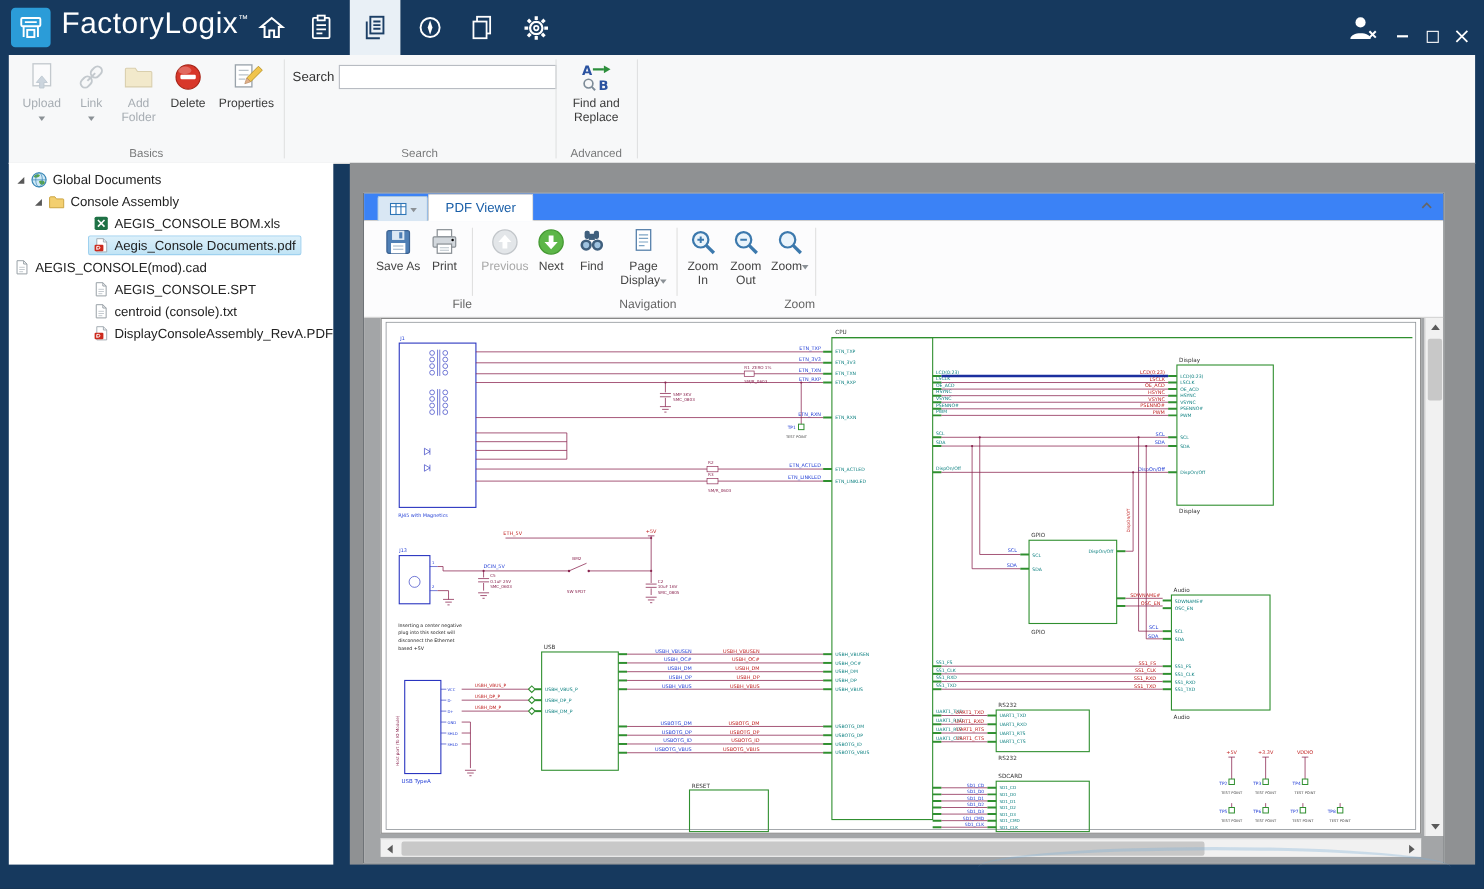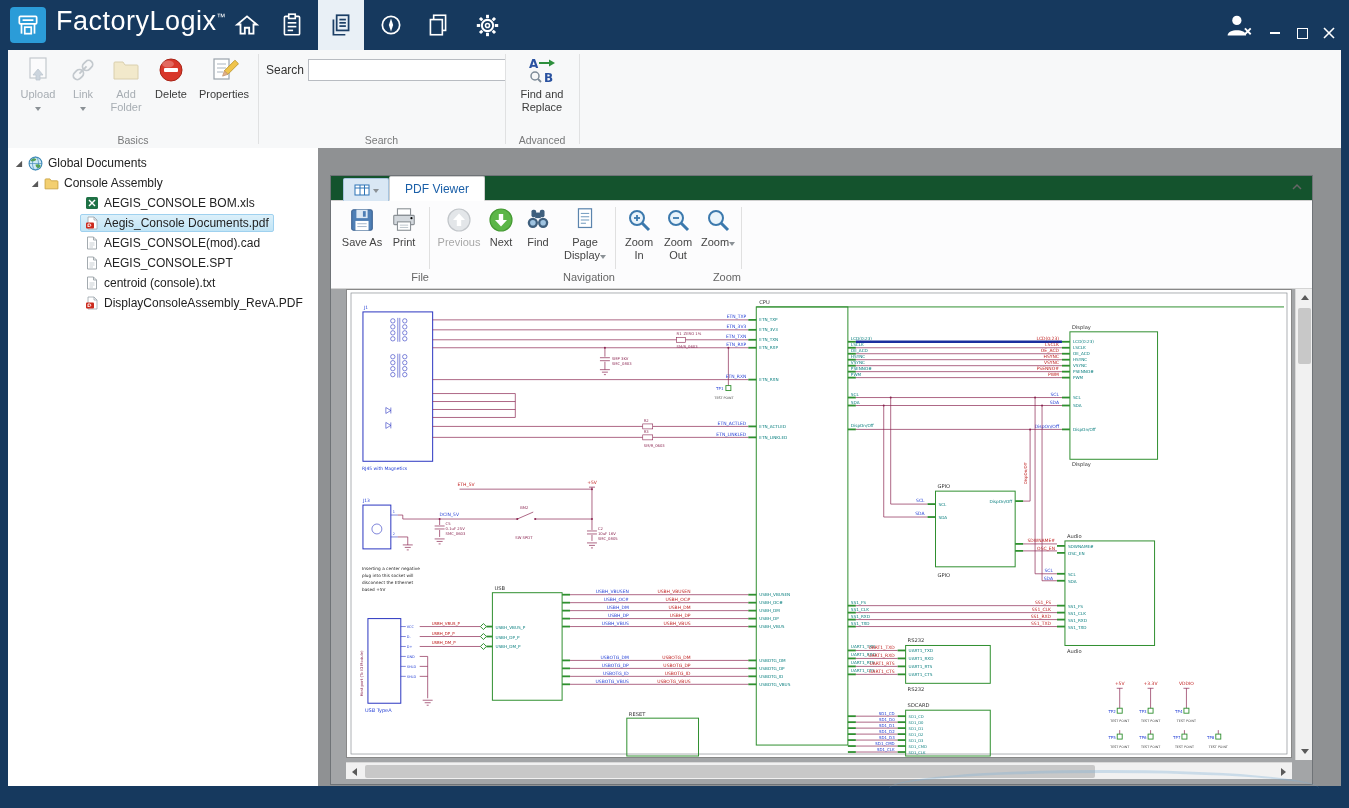--- a/index.html
+++ b/index.html
@@ -20,29 +20,29 @@
   .ribbon{position:absolute;left:8px;top:50px;width:1333px;height:98px;background:#f7f8f9;border-bottom:1px solid #d9d9d9;}
   .rbtn{position:absolute;top:5px;height:88px;text-align:center;font-size:11px;line-height:13px;color:#3b3b3b;cursor:pointer;}
   .rbtn.disabled{color:#a7adb3;}
   .rbtn .ric{display:block;margin:0 auto 3px;}
   .caret{display:inline-block;width:0;height:0;border-left:3.5px solid transparent;border-right:3.5px solid transparent;border-top:4px solid #8b9196;margin-top:2px;}
   .rgrp{position:absolute;bottom:2px;text-align:center;font-size:10.5px;color:#78797a;}
   .rsep{position:absolute;top:4px;height:90px;width:1px;background:#e0e1e2;}
   .searchlbl{position:absolute;left:258px;top:13px;font-size:12px;color:#333;}
   .searchbox{position:absolute;left:300px;top:9px;width:188px;height:20px;border:1px solid #b8bcc2;font-size:12px;padding:0 4px;background:#fff;outline:none;}
   
-  .tree{position:absolute;left:8px;top:148px;width:322px;height:638px;background:#fff;padding-top:5px;box-sizing:border-box;font-size:12px;color:#222;}
+  .tree{position:absolute;left:8px;top:148px;width:295px;height:638px;background:#fff;padding-top:5px;box-sizing:border-box;font-size:12px;color:#222;}
   .trow{height:20px;display:flex;align-items:center;cursor:pointer;}
   .trow .gap{width:5px;flex:none;}
   .fitem{display:inline-flex;align-items:center;gap:5px;padding:1px 4px;border-radius:2px;border:1px solid transparent;}
   .fitem.sel{background:linear-gradient(#dcf0fa,#c1e4f5);border-color:#9fd1ef;}
   
   .main{position:absolute;left:318px;top:148px;width:1023px;height:638px;background:#8f9193;}
   .viewer{position:absolute;left:12px;top:27px;width:981px;height:608px;background:#fff;border:1px solid #6f7377;box-sizing:content-box;}
-  .tabstrip{position:absolute;left:0;top:0;width:100%;height:25px;background:#14532d;border-bottom:1px solid #cfcfcf;box-sizing:border-box;}
+  .tabstrip{position:absolute;left:0;top:0;width:100%;height:25px;background:#3b82f6;border-bottom:1px solid #cfcfcf;box-sizing:border-box;}
   .minitab{position:absolute;left:12px;top:2px;width:44px;height:22px;background:#d9e7f4;border:1px solid #a7c4de;border-bottom:none;border-radius:2px 2px 0 0;display:flex;align-items:center;justify-content:center;gap:3px;cursor:pointer;}
   .pdftab{position:absolute;left:58px;top:0;height:25px;width:96px;background:#fff;border:1px solid #cfcfcf;border-bottom:1px solid #fff;border-radius:2px 2px 0 0;color:#1a5fa8;font-size:12px;display:flex;align-items:center;justify-content:center;cursor:pointer;z-index:2;box-sizing:border-box;}
   .collapsebtn{position:absolute;right:8px;top:6px;cursor:pointer;}
   .vtoolbar{position:absolute;left:0;top:25px;width:100%;height:88px;background:#fcfcfd;border-bottom:1px solid #d4d4d4;box-sizing:border-box;}
   .vbtn{position:absolute;top:5px;text-align:center;font-size:11px;line-height:13px;color:#444;cursor:pointer;}
   .vbtn.disabled{color:#a8a8a8;}
   .vbtn .ric{display:block;margin:0 auto 2px;}
   .vsep{position:absolute;top:6px;height:62px;width:1px;background:#e0e0e0;}
   .vgrp{position:absolute;top:70px;text-align:right;font-size:11px;color:#666;}
   .pdfarea{position:absolute;left:0;top:113px;width:981px;height:495px;background:#a3a5a7;}
@@ -312,21 +312,21 @@
       <span class="fitem sel">
           <svg width="14" height="14" viewBox="0 0 14 14">
         <path d="M3,1 h6 l3,3 v9 h-9 z" fill="#fff" stroke="#9aa3ab" stroke-width=".8"></path>
             <path d="M9,1 v3 h3" fill="none" stroke="#9aa3ab" stroke-width=".8"></path>
         <rect x="1" y="6.5" width="8" height="6" rx="1" fill="#cc2a1d"></rect>
             <path d="M3,11 v-3 h1.6 a1.2,1.2 0 0 1 0,2.4 h-1.6" fill="none" stroke="#fff" stroke-width=".9"></path>
           </svg>
       <span>Aegis_Console Documents.pdf</span>
         </span>
     </div>
-    <div class="trow" style="padding-left:72px">
+    <div class="trow" style="">
       <span class="fitem">
           <svg width="14" height="14" viewBox="0 0 14 14">
         <path d="M2.5,1 h6 l3,3 v9 h-9 z" fill="#fff" stroke="#98a0a6" stroke-width=".9"></path>
             <path d="M8.5,1 v3 h3" fill="none" stroke="#98a0a6" stroke-width=".9"></path>
         <g stroke="#c3c9ce" stroke-width=".9">
               <line x1="4.5" y1="7" x2="9.5" y2="7"></line>
               <line x1="4.5" y1="9" x2="9.5" y2="9"></line>
               <line x1="4.5" y1="11" x2="8" y2="11"></line>
             </g>
           </svg>

